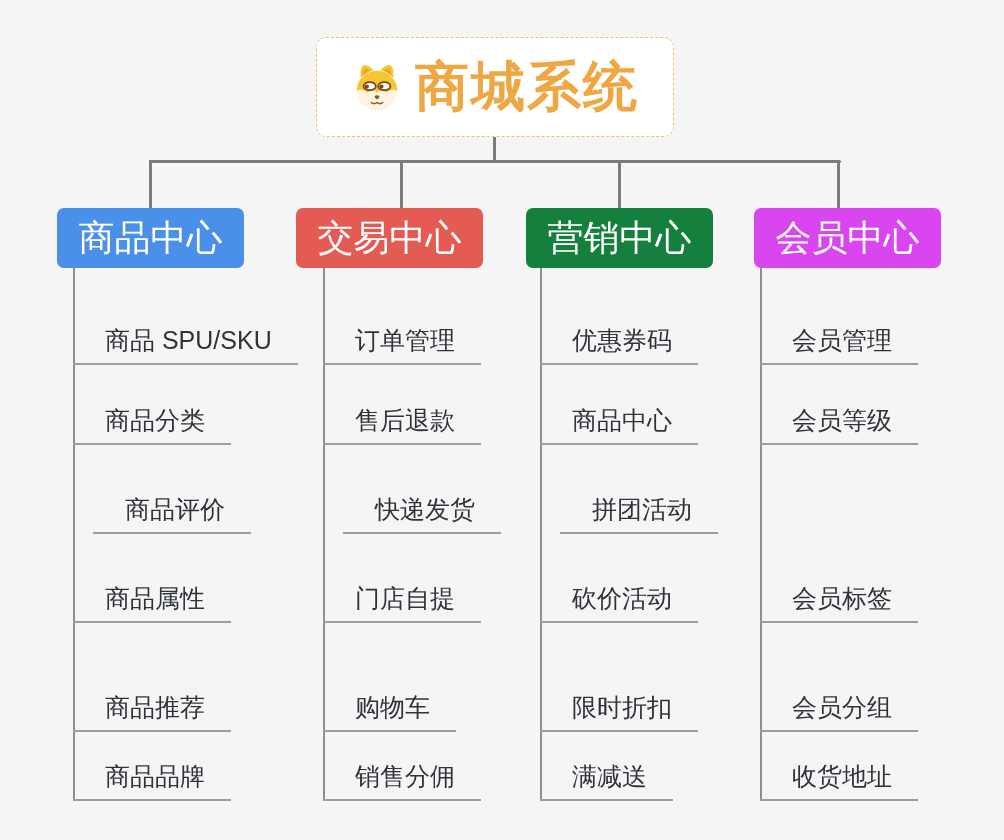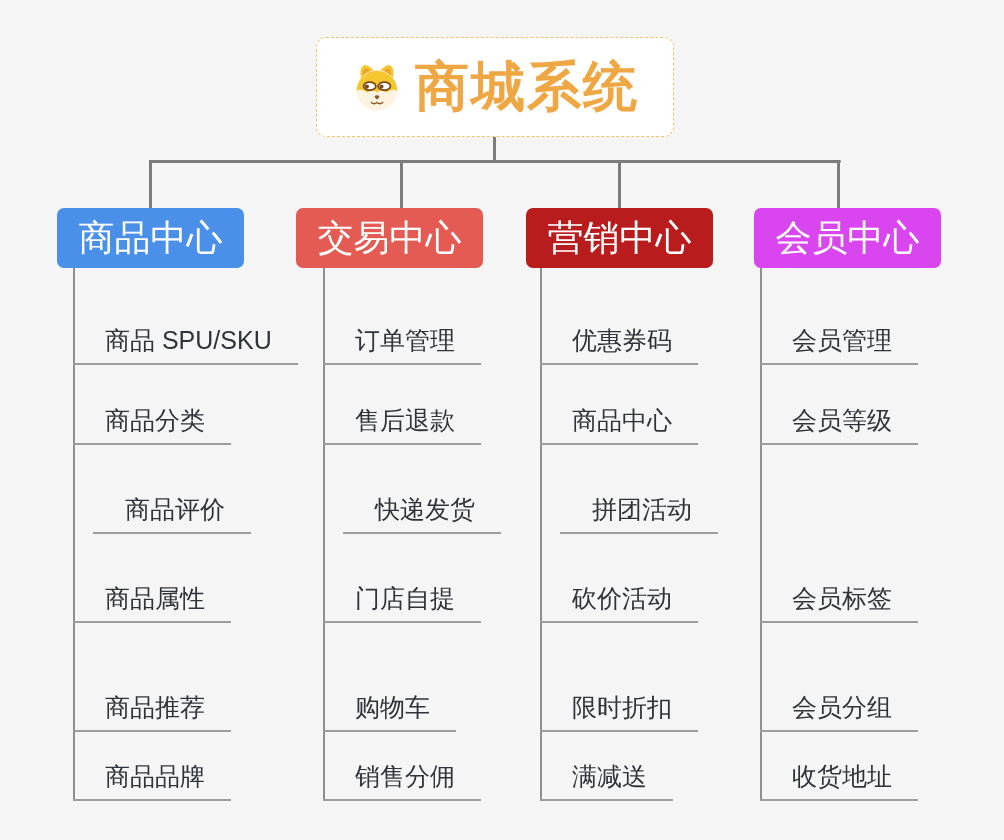--- a/index.html
+++ b/index.html
@@ -124,21 +124,21 @@
 
   <div class="conn conn-root-stub"></div>
   <div class="conn conn-h"></div>
   <div class="conn conn-drop drop-1"></div>
   <div class="conn conn-drop drop-2"></div>
   <div class="conn conn-drop drop-3"></div>
   <div class="conn conn-drop drop-4"></div>
 
   <div class="branch-node b1" style="background-color: rgb(74, 144, 232);">商品中心</div>
   <div class="branch-node b2" style="background-color: rgb(227, 91, 82);">交易中心</div>
-  <div class="branch-node b3" style="background-color: #b91c1c;">营销中心</div>
+  <div class="branch-node b3" style="background-color: #15803d;">营销中心</div>
   <div class="branch-node b4" style="background-color: #d946ef; margin-left: 8px;">会员中心</div>
 
   <div class="trunk t1"></div>
   <div class="trunk t2"></div>
   <div class="trunk t3"></div>
   <div class="trunk t4"></div>
 
   <div class="leaf c1 r1">商品 SPU/SKU</div>
   <div class="leaf c1 r2">商品分类</div>
   <div class="leaf c1 r3">商品评价</div>

